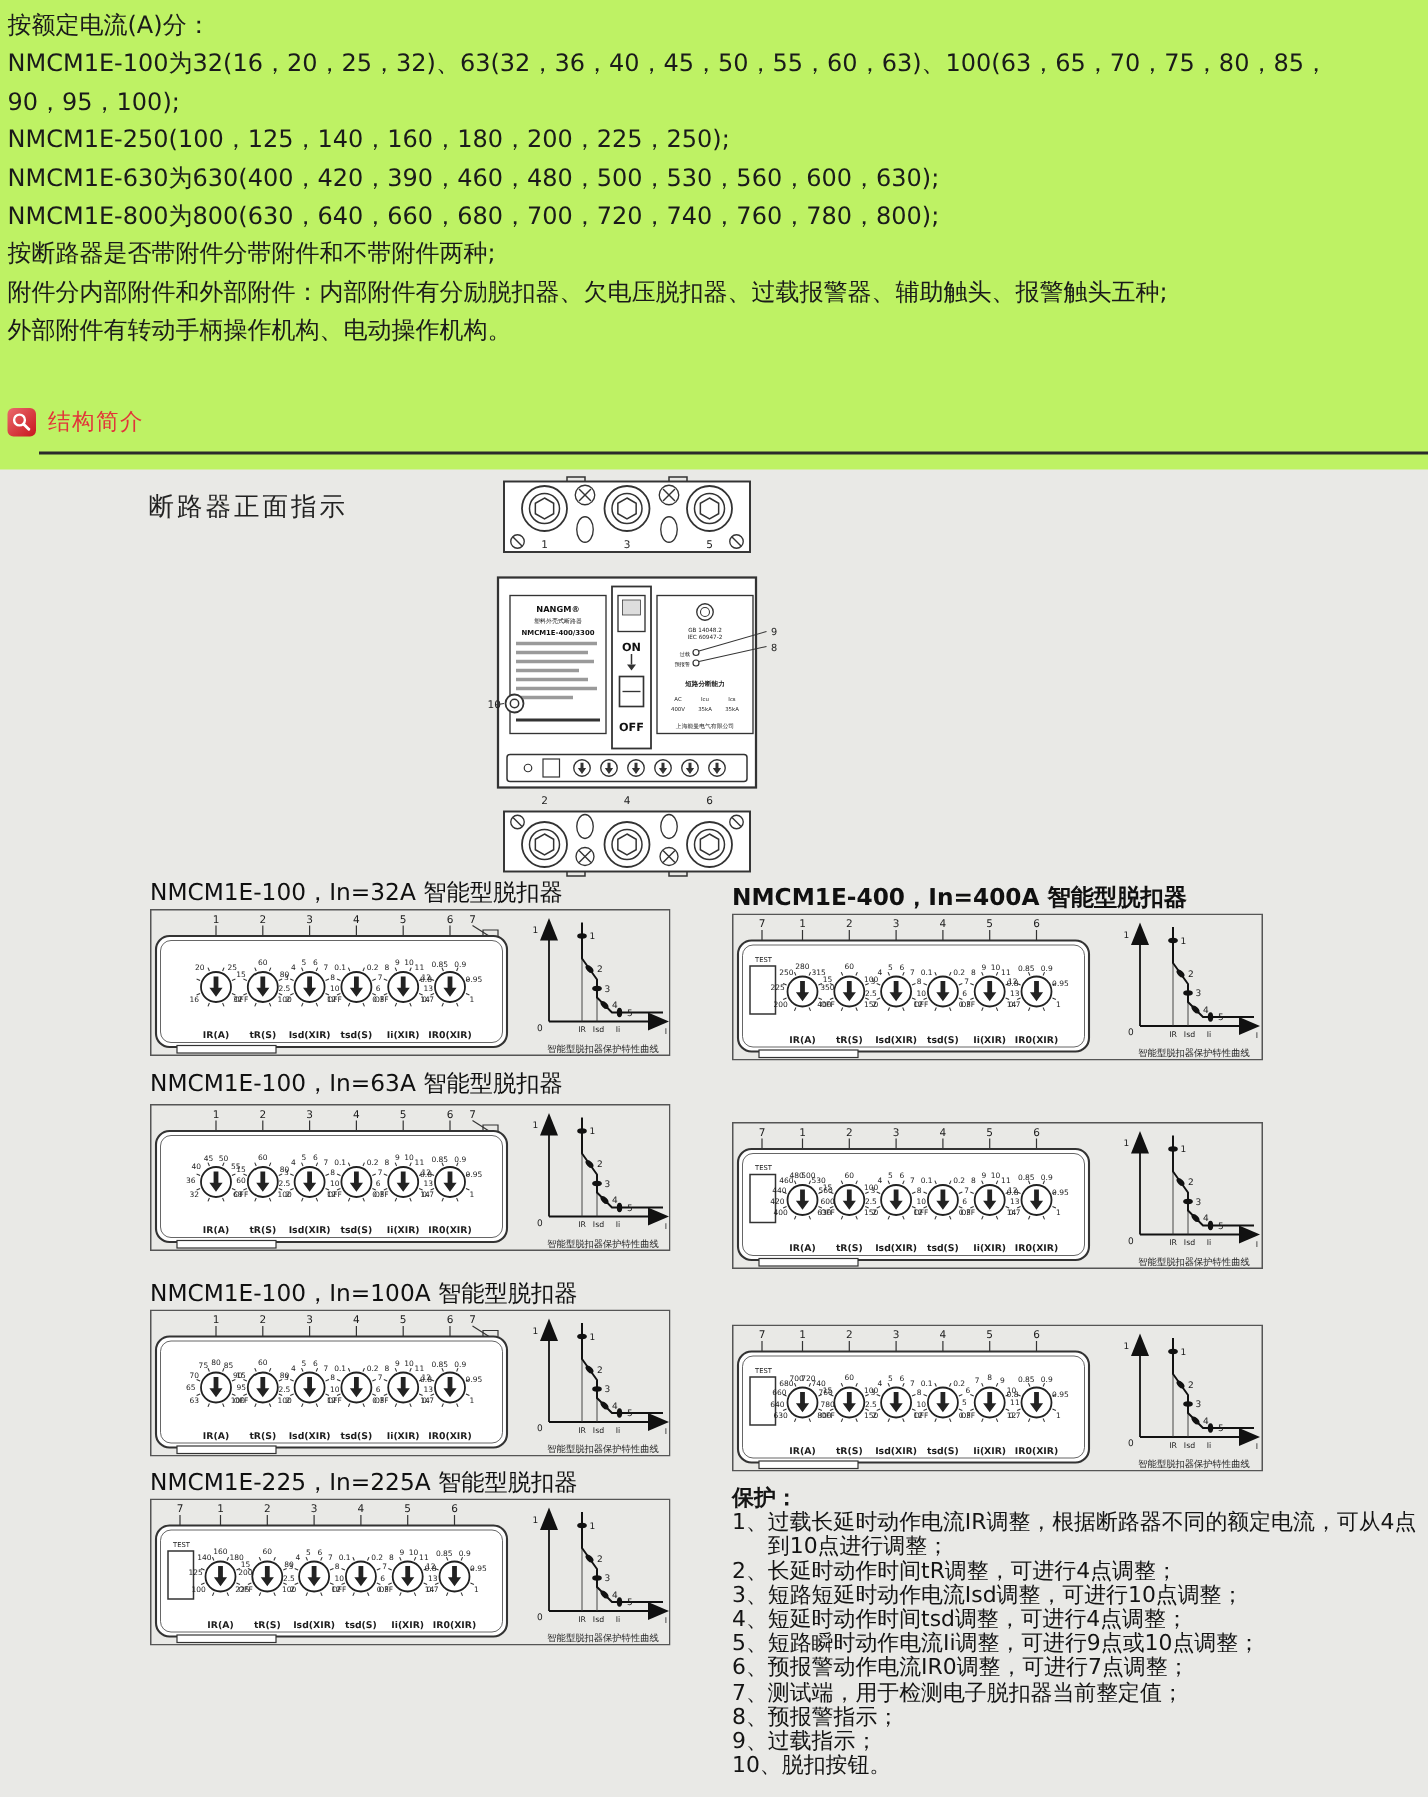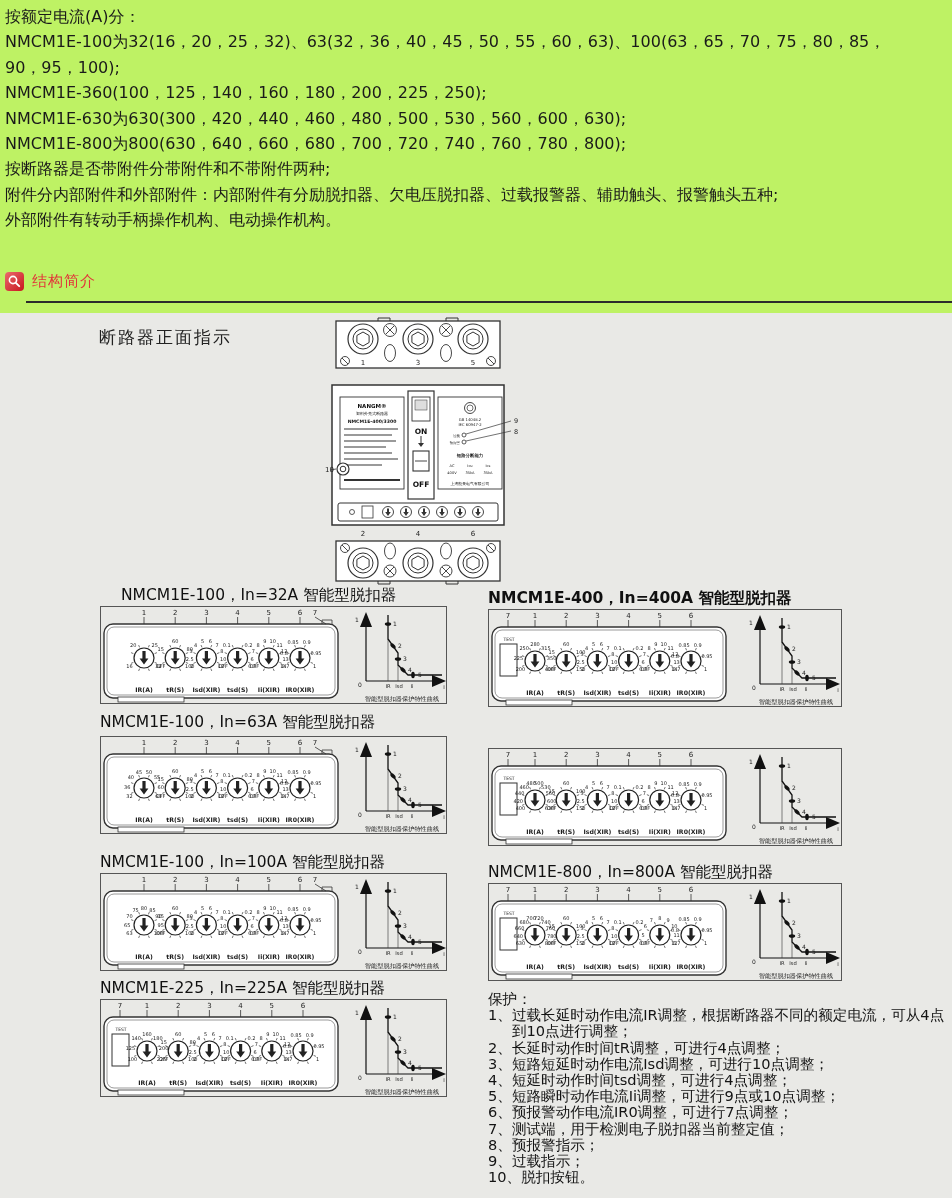--- a/index.html
+++ b/index.html
@@ -10,36 +10,36 @@
   .sec-head{position:absolute;left:5px;top:272px;display:flex;align-items:center;gap:8px}
   .sec-icon{width:19px;height:19px;border-radius:4px;background:linear-gradient(135deg,#ea6a6d,#c8161d);display:flex;align-items:center;justify-content:center;flex:0 0 auto}
   .sec-title{color:#e23439;font-size:15px;letter-spacing:1px}
   .divider{position:absolute;left:26px;top:301px;width:926px;height:2px;background:#2b2b2b}
   #gray-area{position:absolute;left:0;top:313px;width:952px;height:885px;background:#e9e9e6}
   .breaker-caption{position:absolute;left:99px;top:13px;font-size:17px;color:#222;letter-spacing:2px}
   .panel-title{position:absolute;font-size:15.5px;color:#101010;white-space:nowrap}
   .abs{position:absolute}
   svg text{font-family:"DejaVu Sans","Liberation Sans",sans-serif}
   .protect{position:absolute;left:488px;top:678px;width:462px;font-size:14.6px;line-height:16.2px;color:#141414}
-  .protect-title{font-weight:normal}
+  .protect-title{font-weight:bold}
   .protect-item{display:flex}
   .p-no{flex:0 0 auto;white-space:nowrap}
   .p-text{flex:1}
 </style>
 </head>
 <body>
 
 <div class="page">
 
   <div class="intro" id="intro">
       <div>按额定电流(A)分：</div>
       <div>NMCM1E-100为32(16，20，25，32)、63(32，36，40，45，50，55，60，63)、100(63，65，70，75，80，85，</div>
       <div>90，95，100);</div>
-      <div>NMCM1E-360(100，125，140，160，180，200，225，250);</div>
-      <div>NMCM1E-630为630(300，420，440，460，480，500，530，560，600，630);</div>
+      <div>NMCM1E-250(100，125，140，160，180，200，225，250);</div>
+      <div>NMCM1E-630为630(400，420，390，460，480，500，530，560，600，630);</div>
       <div>NMCM1E-800为800(630，640，660，680，700，720，740，760，780，800);</div>
       <div>按断路器是否带附件分带附件和不带附件两种;</div>
       <div>附件分内部附件和外部附件：内部附件有分励脱扣器、欠电压脱扣器、过载报警器、辅助触头、报警触头五种;</div>
       <div>外部附件有转动手柄操作机构、电动操作机构。</div>
     </div>
 
   <div class="sec-head">
     <span class="sec-icon">
       <svg width="15" height="15" viewBox="0 0 15 15">
         <circle cx="6" cy="6" r="3.6" fill="none" stroke="#fff" stroke-width="1.6"></circle>
@@ -238,21 +238,21 @@
           <div class="protect-item">
             <span class="p-no">9、</span>
             <span class="p-text">过载指示；</span>
           </div>
           <div class="protect-item">
             <span class="p-no">10、</span>
             <span class="p-text">脱扣按钮。</span>
           </div>
         </div>
     </div>
-  <div class="panel-title" style="left: 100px; top: 272px; margin-left: 21px;">NMCM1E-100，In=32A 智能型脱扣器</div>
+  <div class="panel-title" style="left: 100px; top: 272px;">NMCM1E-100，In=32A 智能型脱扣器</div>
       <svg width="347" height="98" viewBox="0 0 347 98" class="abs" style="left: 100px; top: 293px;">
         <rect x="0.5" y="0.5" width="346" height="97" fill="none" stroke="#555" stroke-width="1"></rect>
         <rect x="4" y="18" width="234" height="74" rx="9" fill="#fff" stroke="#333" stroke-width="1.4"></rect>
         <rect x="7" y="21" width="228" height="68" rx="7" fill="none" stroke="#333" stroke-width="0.5"></rect>
         <rect x="18" y="91" width="66" height="5" fill="#fff" stroke="#333" stroke-width="0.8"></rect>
         <path d="M222,18 v-4 h10 v4" fill="none" stroke="#333" stroke-width="0.8"></path>
         <line x1="54.62461462387979" y1="56.40085947219853" x2="56.93431345515801" y2="57.35756805311126" stroke="#333" stroke-width="0.7"></line>
         <line x1="48.40085947219853" y1="62.62461462387979" x2="49.35756805311126" y2="64.93431345515802" stroke="#333" stroke-width="0.7"></line>
         <line x1="39.59914052780147" y1="62.62461462387979" x2="38.64243194688874" y2="64.93431345515802" stroke="#333" stroke-width="0.7"></line>
         <line x1="33.37538537612021" y1="56.40085947219853" x2="31.065686544841988" y2="57.35756805311126" stroke="#333" stroke-width="0.7"></line>
@@ -1179,21 +1179,20 @@
           <text x="48" y="39.2" font-size="6" fill="#1c1c1c" text-anchor="middle">2</text>
           <ellipse cx="46" cy="50" rx="3.2" ry="1.8" fill="#111" transform="rotate(0 46 50)"></ellipse>
           <text x="53" y="52.2" font-size="6" fill="#1c1c1c" text-anchor="middle">3</text>
           <ellipse cx="51" cy="61" rx="3.2" ry="1.8" fill="#111" transform="rotate(45 51 61)"></ellipse>
           <text x="58" y="63.2" font-size="6" fill="#1c1c1c" text-anchor="middle">4</text>
           <ellipse cx="61" cy="66" rx="3.2" ry="1.8" fill="#111" transform="rotate(90 61 66)"></ellipse>
           <text x="68" y="68.2" font-size="6" fill="#1c1c1c" text-anchor="middle">5</text>
           <text x="50" y="92" font-size="6.2" fill="#1c1c1c" text-anchor="middle">智能型脱扣器保护特性曲线</text>
         </g>
       </svg>
-      <div class="panel-title" style="left: 488px; top: 549px;">NMCM1E-800，In=800A 智能型脱扣器</div>
       <svg width="354" height="98" viewBox="0 0 354 98" class="abs" style="left: 488px; top: 570px;">
         <rect x="0.5" y="0.5" width="353" height="97" fill="none" stroke="#555" stroke-width="1"></rect>
         <rect x="4" y="18" width="234" height="74" rx="9" fill="#fff" stroke="#333" stroke-width="1.4"></rect>
         <rect x="7" y="21" width="228" height="68" rx="7" fill="none" stroke="#333" stroke-width="0.5"></rect>
         <rect x="18" y="91" width="66" height="5" fill="#fff" stroke="#333" stroke-width="0.8"></rect>
         <text x="21" y="32" font-size="4.5" fill="#1c1c1c" text-anchor="middle">TEST</text>
         <rect x="12" y="35" width="17" height="32" fill="#fff" stroke="#333" stroke-width="1"></rect>
         <line x1="57.62461462387979" y1="56.40085947219853" x2="59.93431345515801" y2="57.35756805311126" stroke="#333" stroke-width="0.7"></line>
         <line x1="51.40085947219853" y1="62.62461462387979" x2="52.35756805311126" y2="64.93431345515802" stroke="#333" stroke-width="0.7"></line>
         <line x1="42.59914052780147" y1="62.62461462387979" x2="41.64243194688874" y2="64.93431345515802" stroke="#333" stroke-width="0.7"></line>

